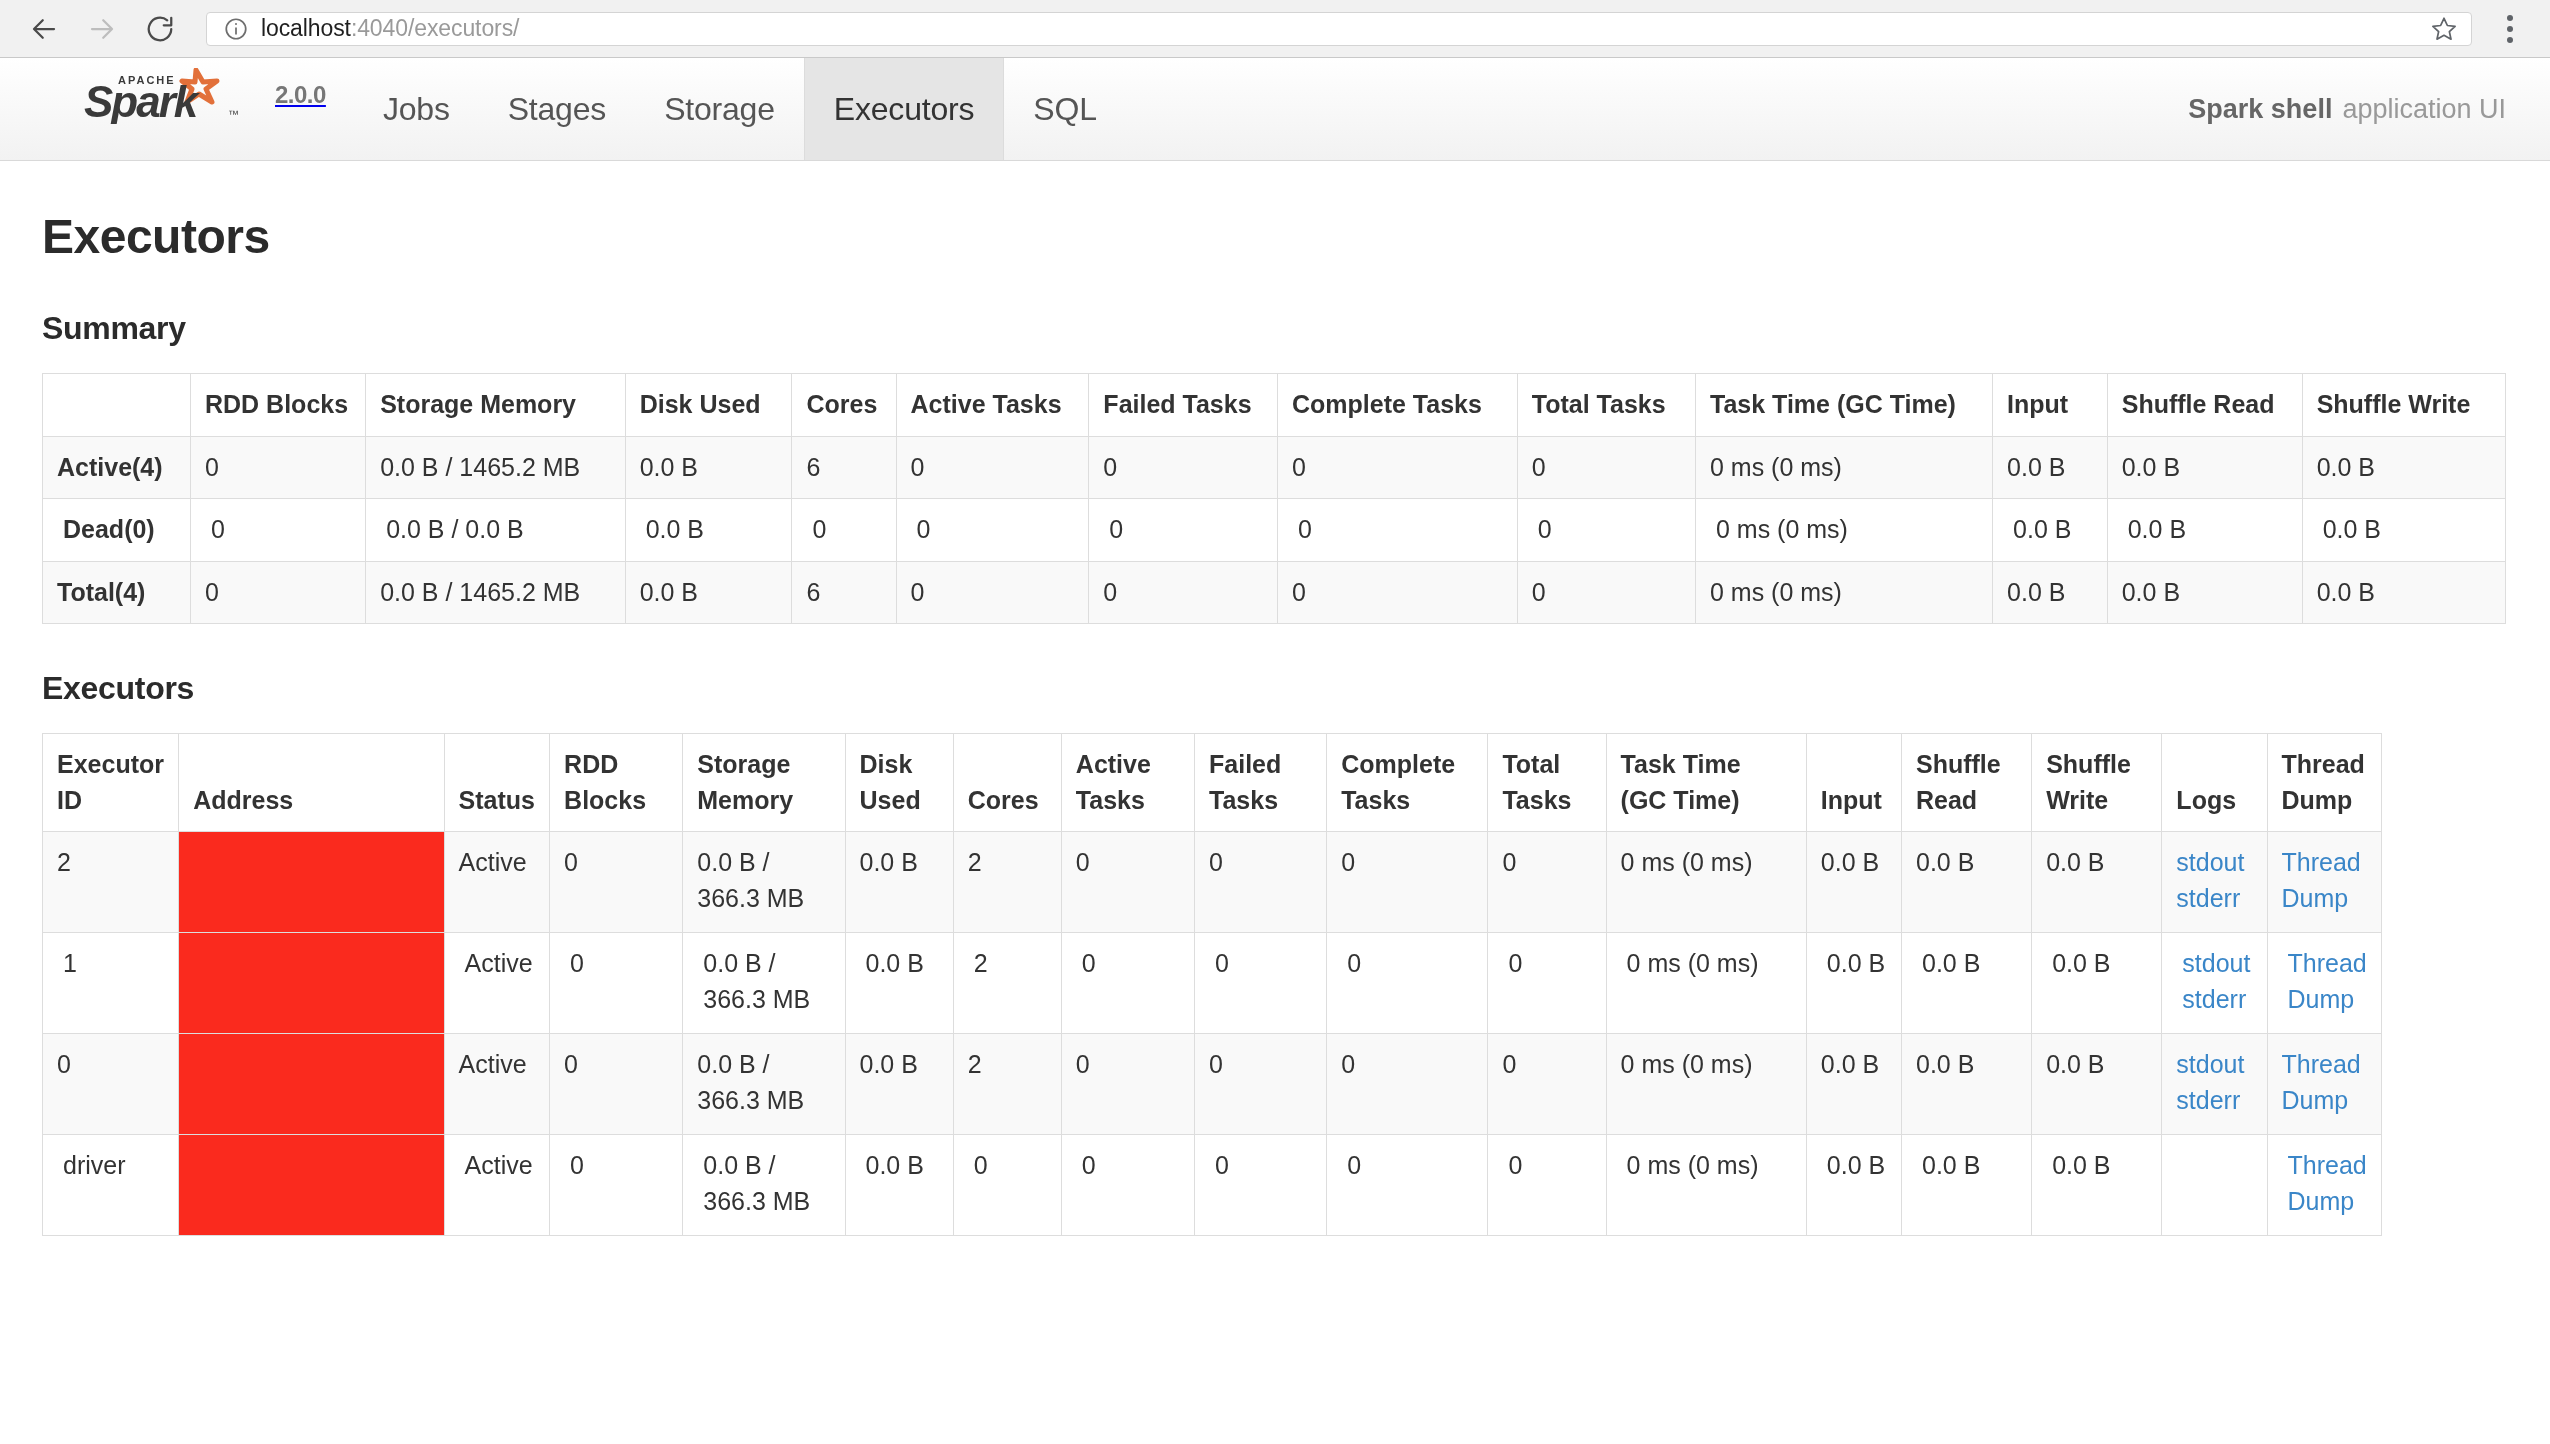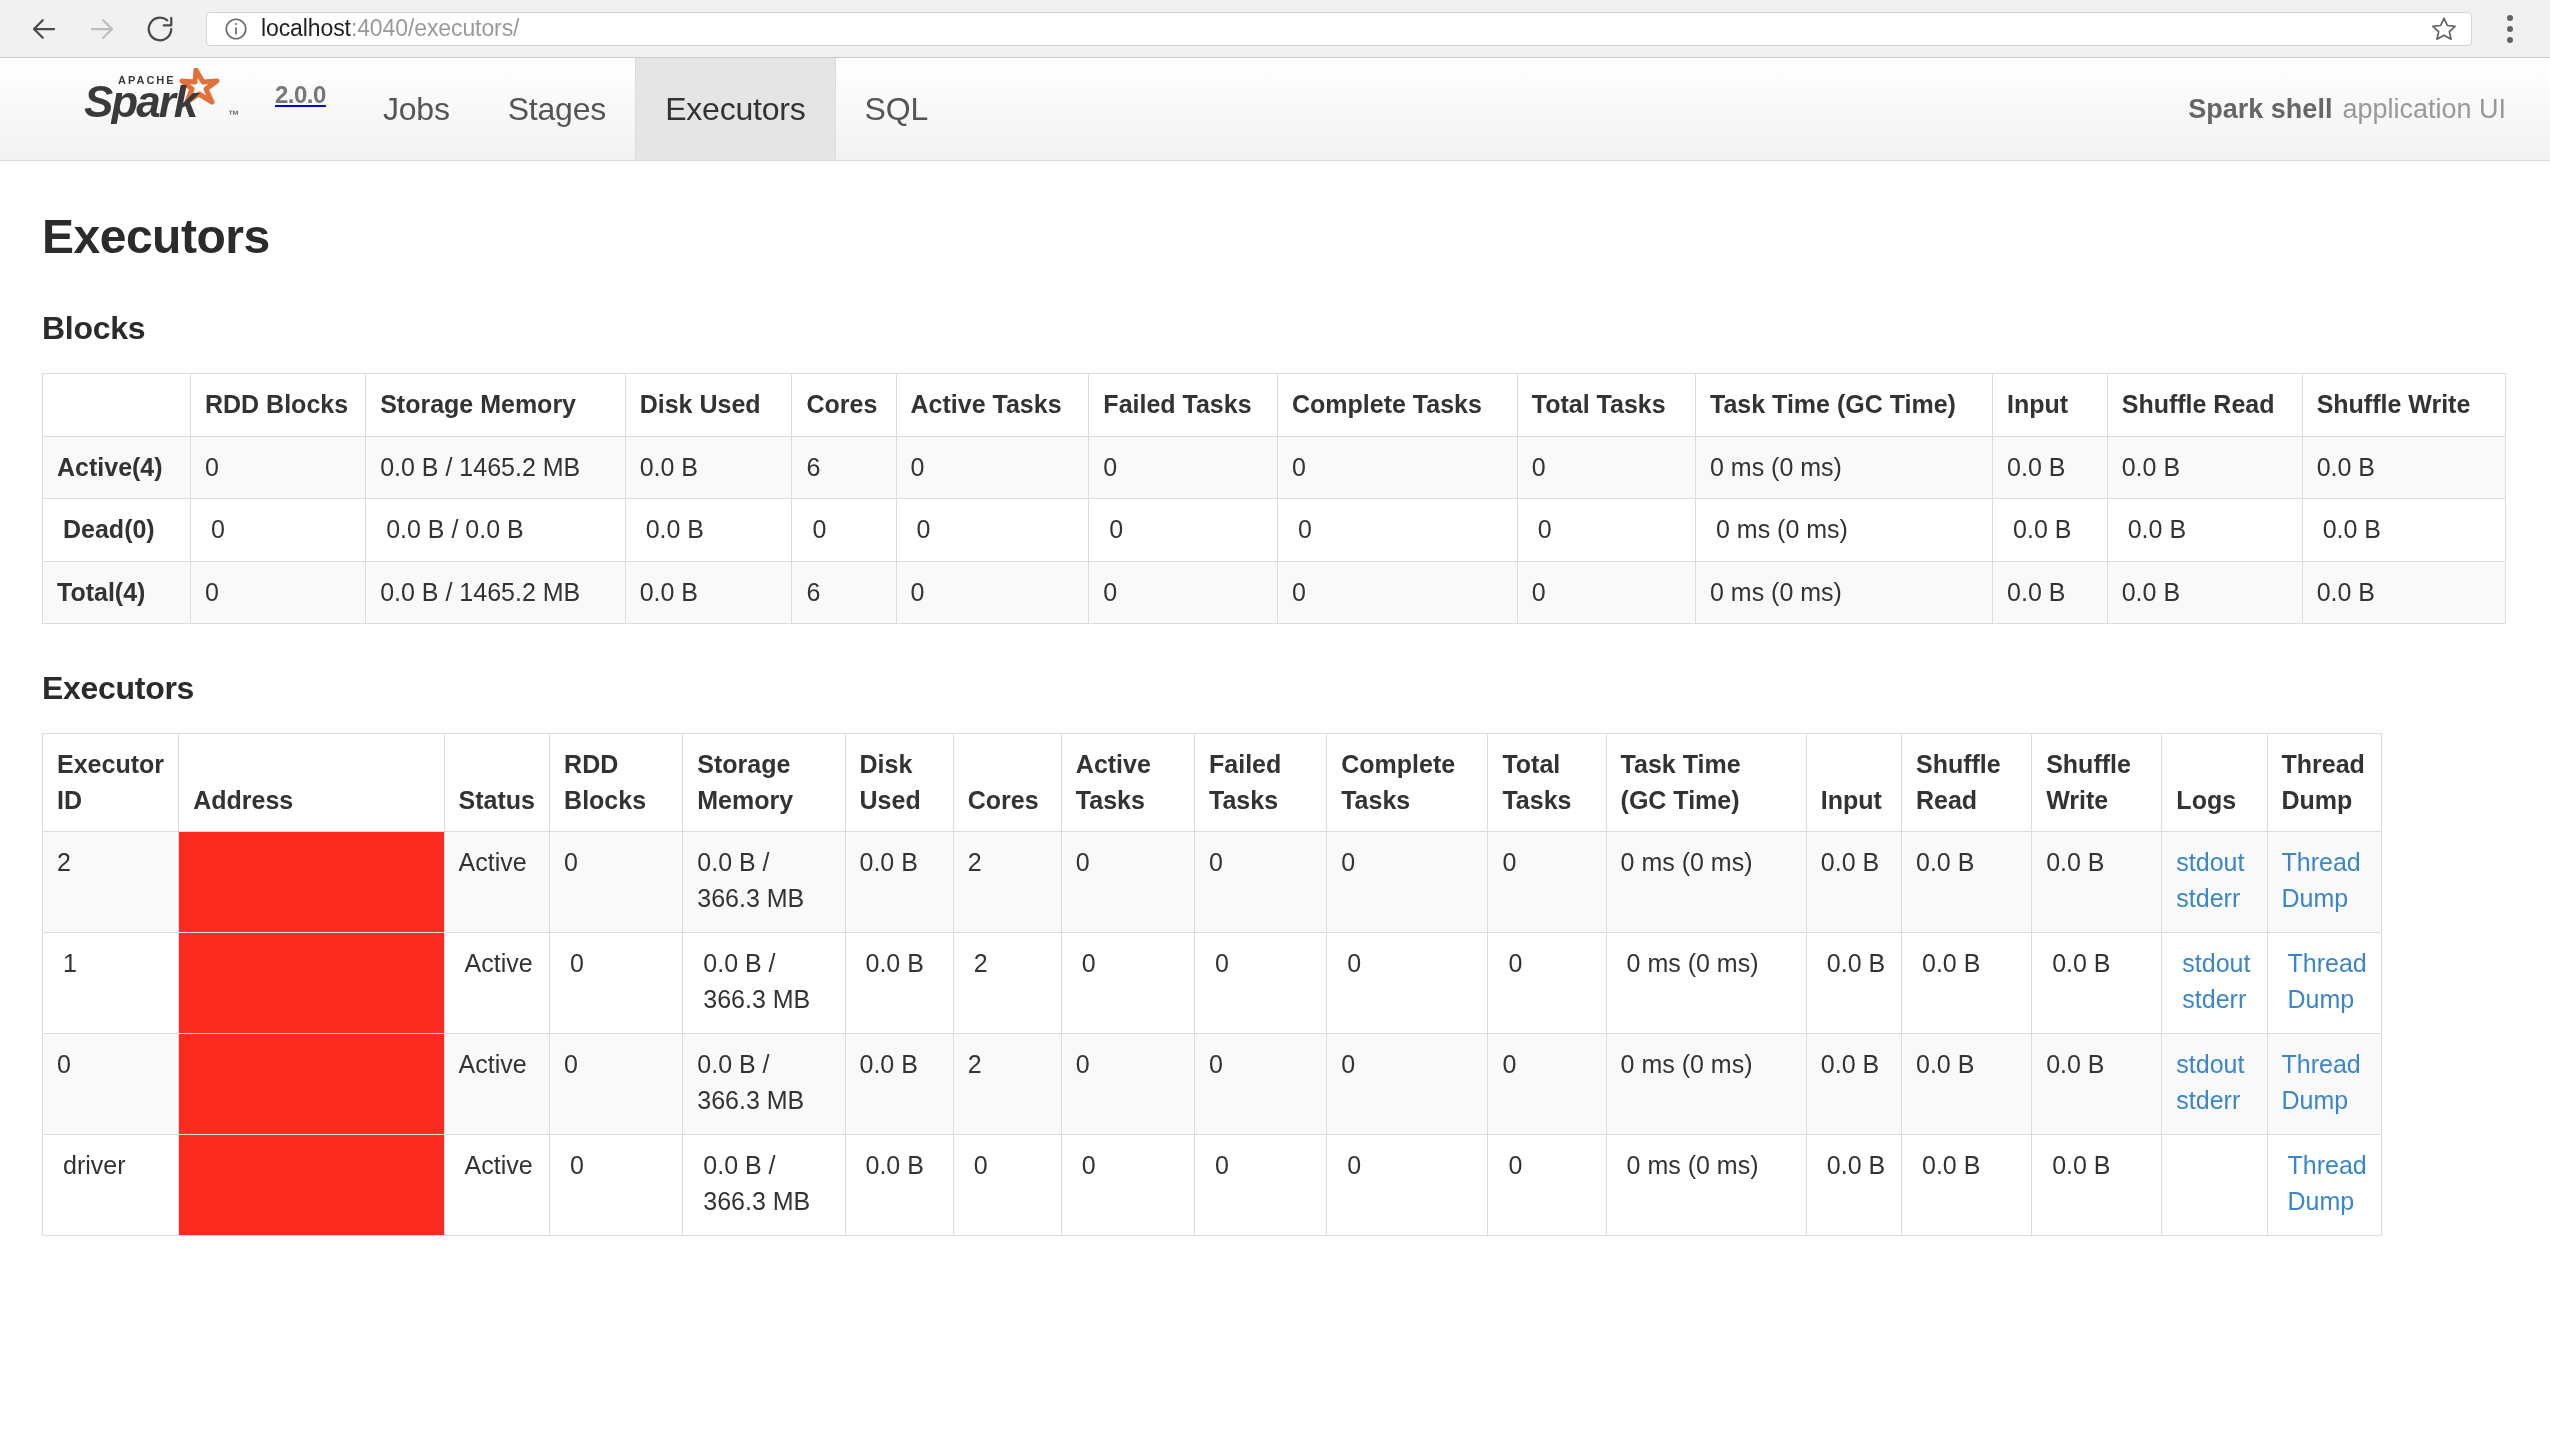--- a/index.html
+++ b/index.html
@@ -274,34 +274,35 @@
           <text x="150" y="50" font-family="Liberation Sans, sans-serif" font-size="11" fill="#3a3a3a">™</text>
         </g>
       </svg>
     </span>
     <span class="version">2.0.0</span>
   </a>
 
   <div class="nav-tabs">
     <a class="nav-tab" href="#">Jobs</a>
     <a class="nav-tab" href="#">Stages</a>
+    <a class="nav-tab" href="#">Storage</a>
     <a class="nav-tab active" href="#">Executors</a>
     <a class="nav-tab" href="#">SQL</a>
   </div>
 
   <div class="app-title">
     <b>Spark shell</b>
     <span>application UI</span>
   </div>
 </div>
 
 <div class="content">
   <h1 class="page-title">Executors</h1>
 
-  <h2 class="section-title">Blocks</h2>
+  <h2 class="section-title">Summary</h2>
 
   <table class="spark-table" id="summary-table">
     <thead>
       <tr>
         <th class="c0"></th>
         <th class="c1">RDD Blocks</th>
         <th class="c2">Storage Memory</th>
         <th class="c3">Disk Used</th>
         <th class="c4">Cores</th>
         <th class="c5">Active Tasks</th>

